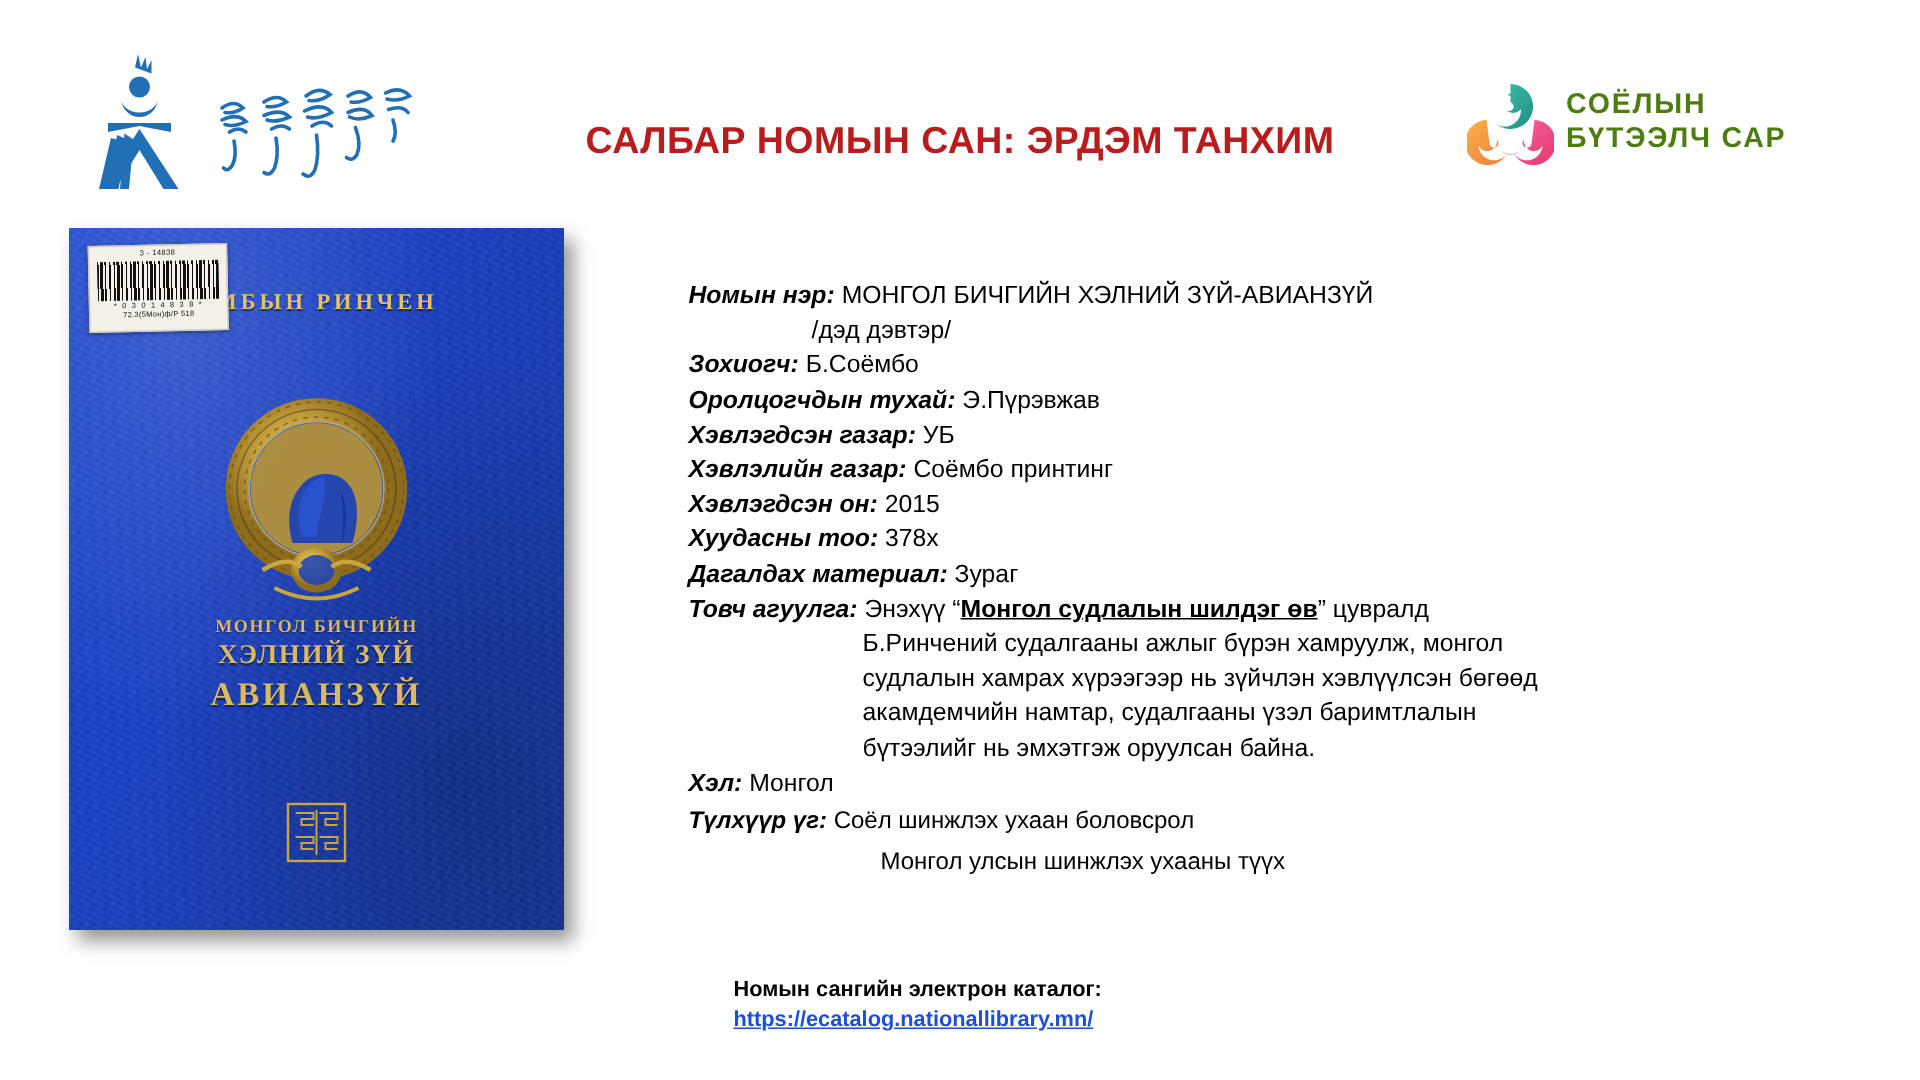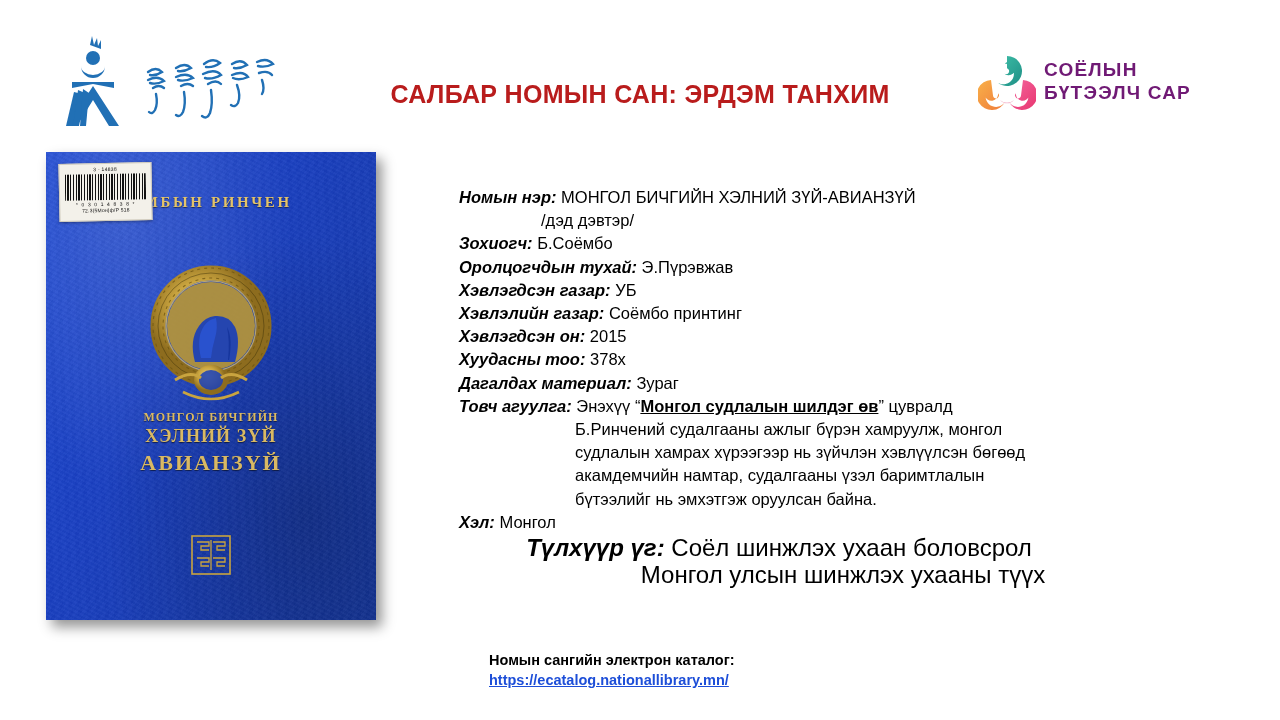--- a/index.html
+++ b/index.html
@@ -24,21 +24,21 @@
     color:#b91c1c;
     letter-spacing:.3px;
     white-space:nowrap;
   }
 
   
   .camp-logo{position:absolute;left:978px;top:50px;width:228px;height:70px;}
   .camp-mark{position:absolute;left:0;top:4px;width:58px;height:60px;}
   .camp-text{
     position:absolute;left:66px;top:8px;
-    color:#701a75;font-size:19px;font-weight:bold;
+    color:#4d7c0f;font-size:19px;font-weight:bold;
     line-height:23px;letter-spacing:1.2px;white-space:nowrap;
   }
 
   
   .book-wrap{
     position:absolute;left:46px;top:152px;width:330px;height:468px;
     box-shadow:6px 7px 12px rgba(0,0,0,.42);
     background:#1a43c8;
     overflow:hidden;
   }
@@ -100,21 +100,21 @@
   .meta{
     position:absolute;left:459px;top:186px;width:640px;
     color:#000;font-size:16.5px;line-height:23.2px;
   }
   .meta .row{white-space:nowrap;}
   .meta .lbl{font-weight:bold;font-style:italic;}
   .meta .ind{padding-left:82px;}
   .meta .ind2{padding-left:116px;}
   .meta .ind3{padding-left:128px;}
   .meta .bu{font-weight:bold;text-decoration:underline;}
-  .meta .big{font-size:24px;line-height:27px;text-align:center;}
+  .meta .big{font-size:16px;line-height:27px;}
 
   
   .footer{
     position:absolute;left:489px;top:650px;
     font-size:14.5px;font-weight:bold;line-height:20px;
   }
   .footer .cap{color:#000;}
   .footer .url{color:#1d4ed8;text-decoration:underline;display:block;}
 </style>
 </head>

